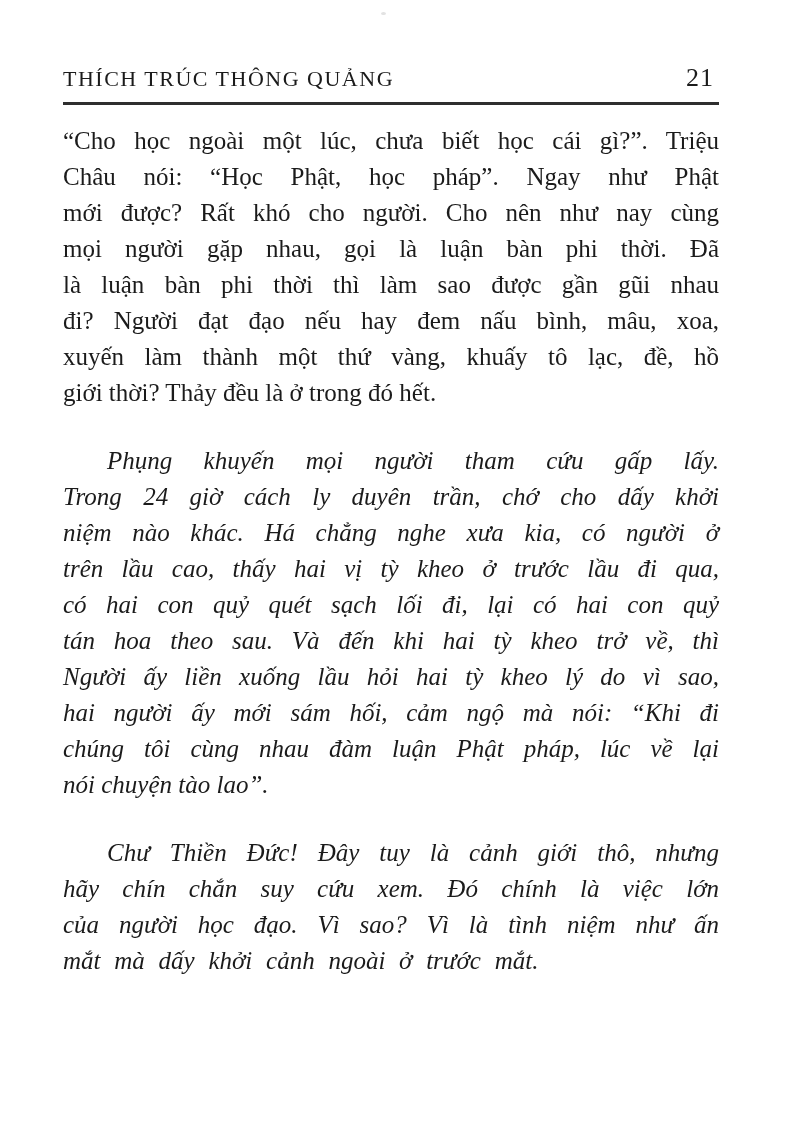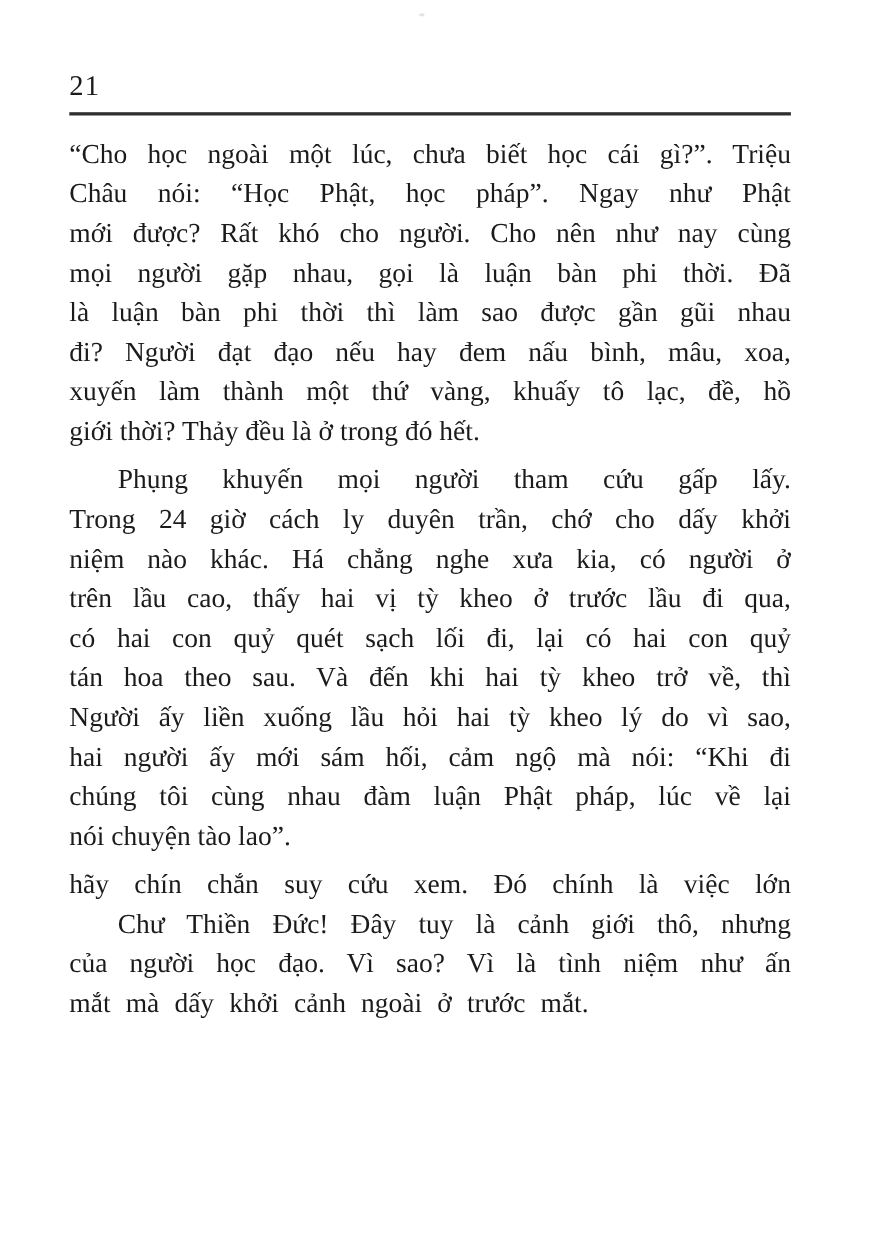--- a/index.html
+++ b/index.html
@@ -50,21 +50,22 @@
     position: absolute;
     left: 63px;
     top: 123px;
     width: 656px;
     font-size: 25px;
   }
   .para {
     margin: 0;
   }
   .para + .para {
-    margin-top: 8px;
+    margin-top: 32px;
+    font-style: italic;
   }
   .line {
     height: 36px;
     line-height: 36px;
     text-align: justify;
     text-align-last: justify;
     white-space: nowrap;
   }
   .line.end {
     text-align-last: left;
@@ -78,20 +79,21 @@
   }
 </style>
 </head>
 <body>
 
 <div class="page">
 
   <div class="speck"></div>
 
   <header class="header">
+    <span class="header-title">THÍCH TRÚC THÔNG QUẢNG</span>
     <span class="page-number">21</span>
   </header>
 
   <main class="body-text">
 
     <div class="para">
       <div class="line">“Cho học ngoài một lúc, chưa biết học cái gì?”. Triệu</div>
       <div class="line">Châu nói: “Học Phật, học pháp”. Ngay như Phật</div>
       <div class="line">mới được? Rất khó cho người. Cho nên như nay cùng</div>
       <div class="line">mọi người gặp nhau, gọi là luận bàn phi thời. Đã</div>
@@ -108,21 +110,21 @@
       <div class="line">trên lầu cao, thấy hai vị tỳ kheo ở trước lầu đi qua,</div>
       <div class="line">có hai con quỷ quét sạch lối đi, lại có hai con quỷ</div>
       <div class="line">tán hoa theo sau. Và đến khi hai tỳ kheo trở về, thì</div>
       <div class="line">Người ấy liền xuống lầu hỏi hai tỳ kheo lý do vì sao,</div>
       <div class="line">hai người ấy mới sám hối, cảm ngộ mà nói: “Khi đi</div>
       <div class="line">chúng tôi cùng nhau đàm luận Phật pháp, lúc về lại</div>
       <div class="line end">nói chuyện tào lao”.</div>
     </div>
 
     <div class="para">
+      <div class="line indent">Chư Thiền Đức! Đây tuy là cảnh giới thô, nhưng</div>
       <div class="line">hãy chín chắn suy cứu xem. Đó chính là việc lớn</div>
-      <div class="line indent">Chư Thiền Đức! Đây tuy là cảnh giới thô, nhưng</div>
       <div class="line">của người học đạo. Vì sao? Vì là tình niệm như ấn</div>
       <div class="line end wide">mắt mà dấy khởi cảnh ngoài ở trước mắt.</div>
     </div>
 
   </main>
 
 </div>
 
 </body></html>

